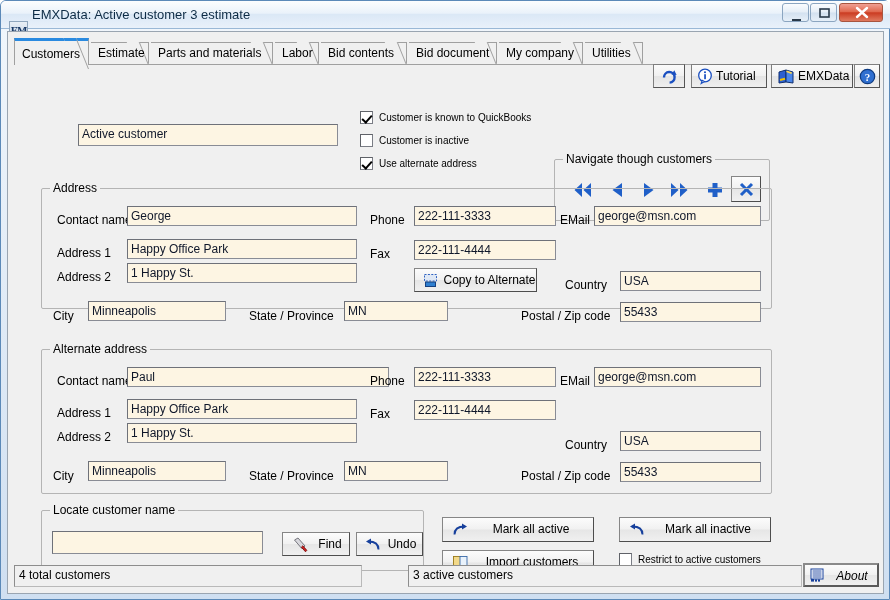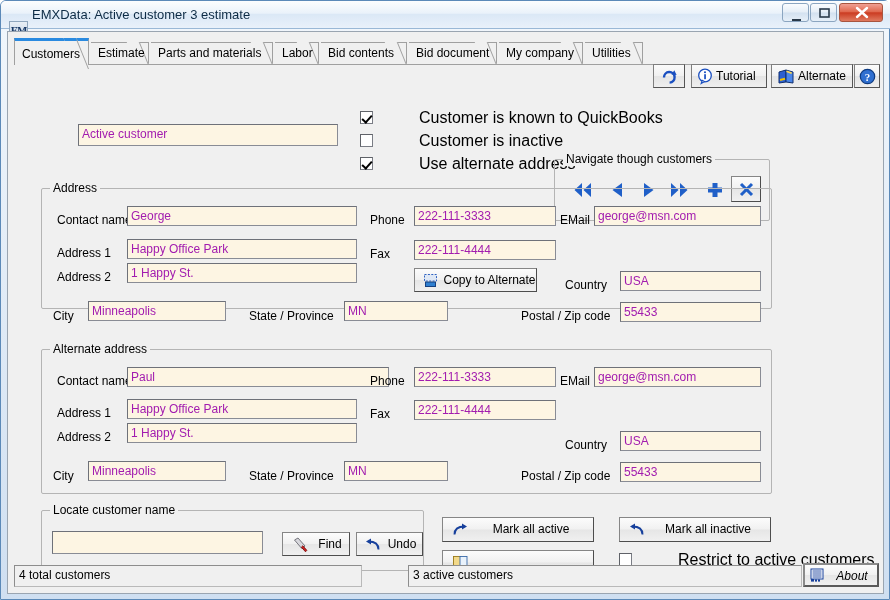--- a/index.html
+++ b/index.html
@@ -153,21 +153,21 @@
     line-height: 14px;
   }
   .txt {
     position: absolute;
     box-sizing: border-box;
     background: #fdf5e3;
     border: 1px solid #898c95;
     border-top-color: #6e7179;
     border-left-color: #6e7179;
     font-size: 12px;
-    color: #a21caf;
+    color: #0f172a;
     padding: 1px 0 0 3px;
     line-height: 16px;
     height: 20px;
     overflow: hidden;
     white-space: nowrap;
   }
   .group {
     position: absolute;
     box-sizing: border-box;
     border: 1px solid #b4b4b4;
@@ -199,22 +199,22 @@
     content: "";
     position: absolute;
     left: 3px; top: 1px;
     width: 4px; height: 8px;
     border: solid #000;
     border-width: 0 2px 2px 0;
     transform: rotate(42deg);
   }
   .cb .cblabel {
     position: absolute; left: 19px; top: 0;
-    font-size: 16px; color: #000;
-    line-height: 15px; white-space: nowrap; margin-left: 40px;
+    font-size: 10px; color: #000;
+    line-height: 15px; white-space: nowrap;
   }
 
   
   .pbtn {
     position: absolute;
     box-sizing: border-box;
     background: linear-gradient(to bottom,#fcfcfc 0%,#f1f1f1 48%,#e6e6e6 52%,#f0f0f0 100%);
     border: 1px solid #868686;
     border-right-color: #4d4d4d; border-bottom-color: #4d4d4d;
     font-size: 12px; color: #000;
@@ -329,21 +329,21 @@
 
     <div class="tbtn" id="tb-contents">
       <span class="iwrap" style="left:5px;top:3px;">
         <svg width="19" height="17" viewBox="0 0 19 17">
           <path d="M2 4 L9 2 L9 14 L2 15 Z" fill="#2b5fd0" stroke="#102f6e" stroke-width="1"></path>
           <path d="M16 4 L9 2 L9 14 L16 15 Z" fill="#4a86e8" stroke="#102f6e" stroke-width="1"></path>
           <path d="M3 12 L8 10.7" stroke="#f2c200" stroke-width="2.2"></path>
           <path d="M9.5 3.2 L14.7 5.2" stroke="#ffd84d" stroke-width="1.6"></path>
         </svg>
       </span>
-      <span class="tlabel">Alternate</span>
+      <span class="tlabel">EMXData</span>
     </div>
 
     <div class="tbtn" id="tb-help">
       <span class="iwrap" style="left:4px;top:3px;">
         <svg width="17" height="17" viewBox="0 0 17 17">
           <circle cx="8.5" cy="8.5" r="7.2" fill="#2f6fd0" stroke="#0d3a80" stroke-width="1.2"></circle>
           <text x="8.5" y="12.6" font-size="11" font-family="Liberation Serif, serif" font-weight="bold" fill="#ffffff" text-anchor="middle">?</text>
         </svg>
       </span>
     </div>
@@ -517,20 +517,21 @@
 
     <div class="pbtn" style="left:434px;top:518px;width:152px;height:25px;line-height:23px;">
       <span class="iwrap" style="left:9px;top:4px;">
         <svg width="18" height="17" viewBox="0 0 18 17">
           <rect x="1.5" y="1.5" width="7" height="9" fill="#f2d98a" stroke="#9a7a1a" stroke-width="0.9"></rect>
           <rect x="8" y="1.5" width="7" height="9" fill="#e9f2fb" stroke="#3a6aa8" stroke-width="0.9"></rect>
           <path d="M14 13.5 L3.5 13.5" stroke="#17409c" stroke-width="1.5"></path>
           <path d="M5.5 11 L1.5 13.5 L5.5 16 Z" fill="#17409c"></path>
         </svg>
       </span>
+      <span style="position:absolute;left:30px;top:0;width:118px;text-align:center;">Import customers</span>
     </div>
 
     <div class="pbtn" style="left:611px;top:485px;width:152px;height:25px;line-height:23px;">
       <span class="iwrap" style="left:9px;top:5px;">
         <svg width="16" height="14" viewBox="0 0 16 14">
           <path d="M13.5 11.5 C13.5 5 8 3.5 3.5 3.5" fill="none" stroke="#17409c" stroke-width="1.9"></path>
           <path d="M6 0.6 L1 3.6 L6 6.6 Z" fill="#17409c"></path>
         </svg>
       </span>
       <span style="position:absolute;left:28px;top:0;width:120px;text-align:center;">Mark all inactive</span>

